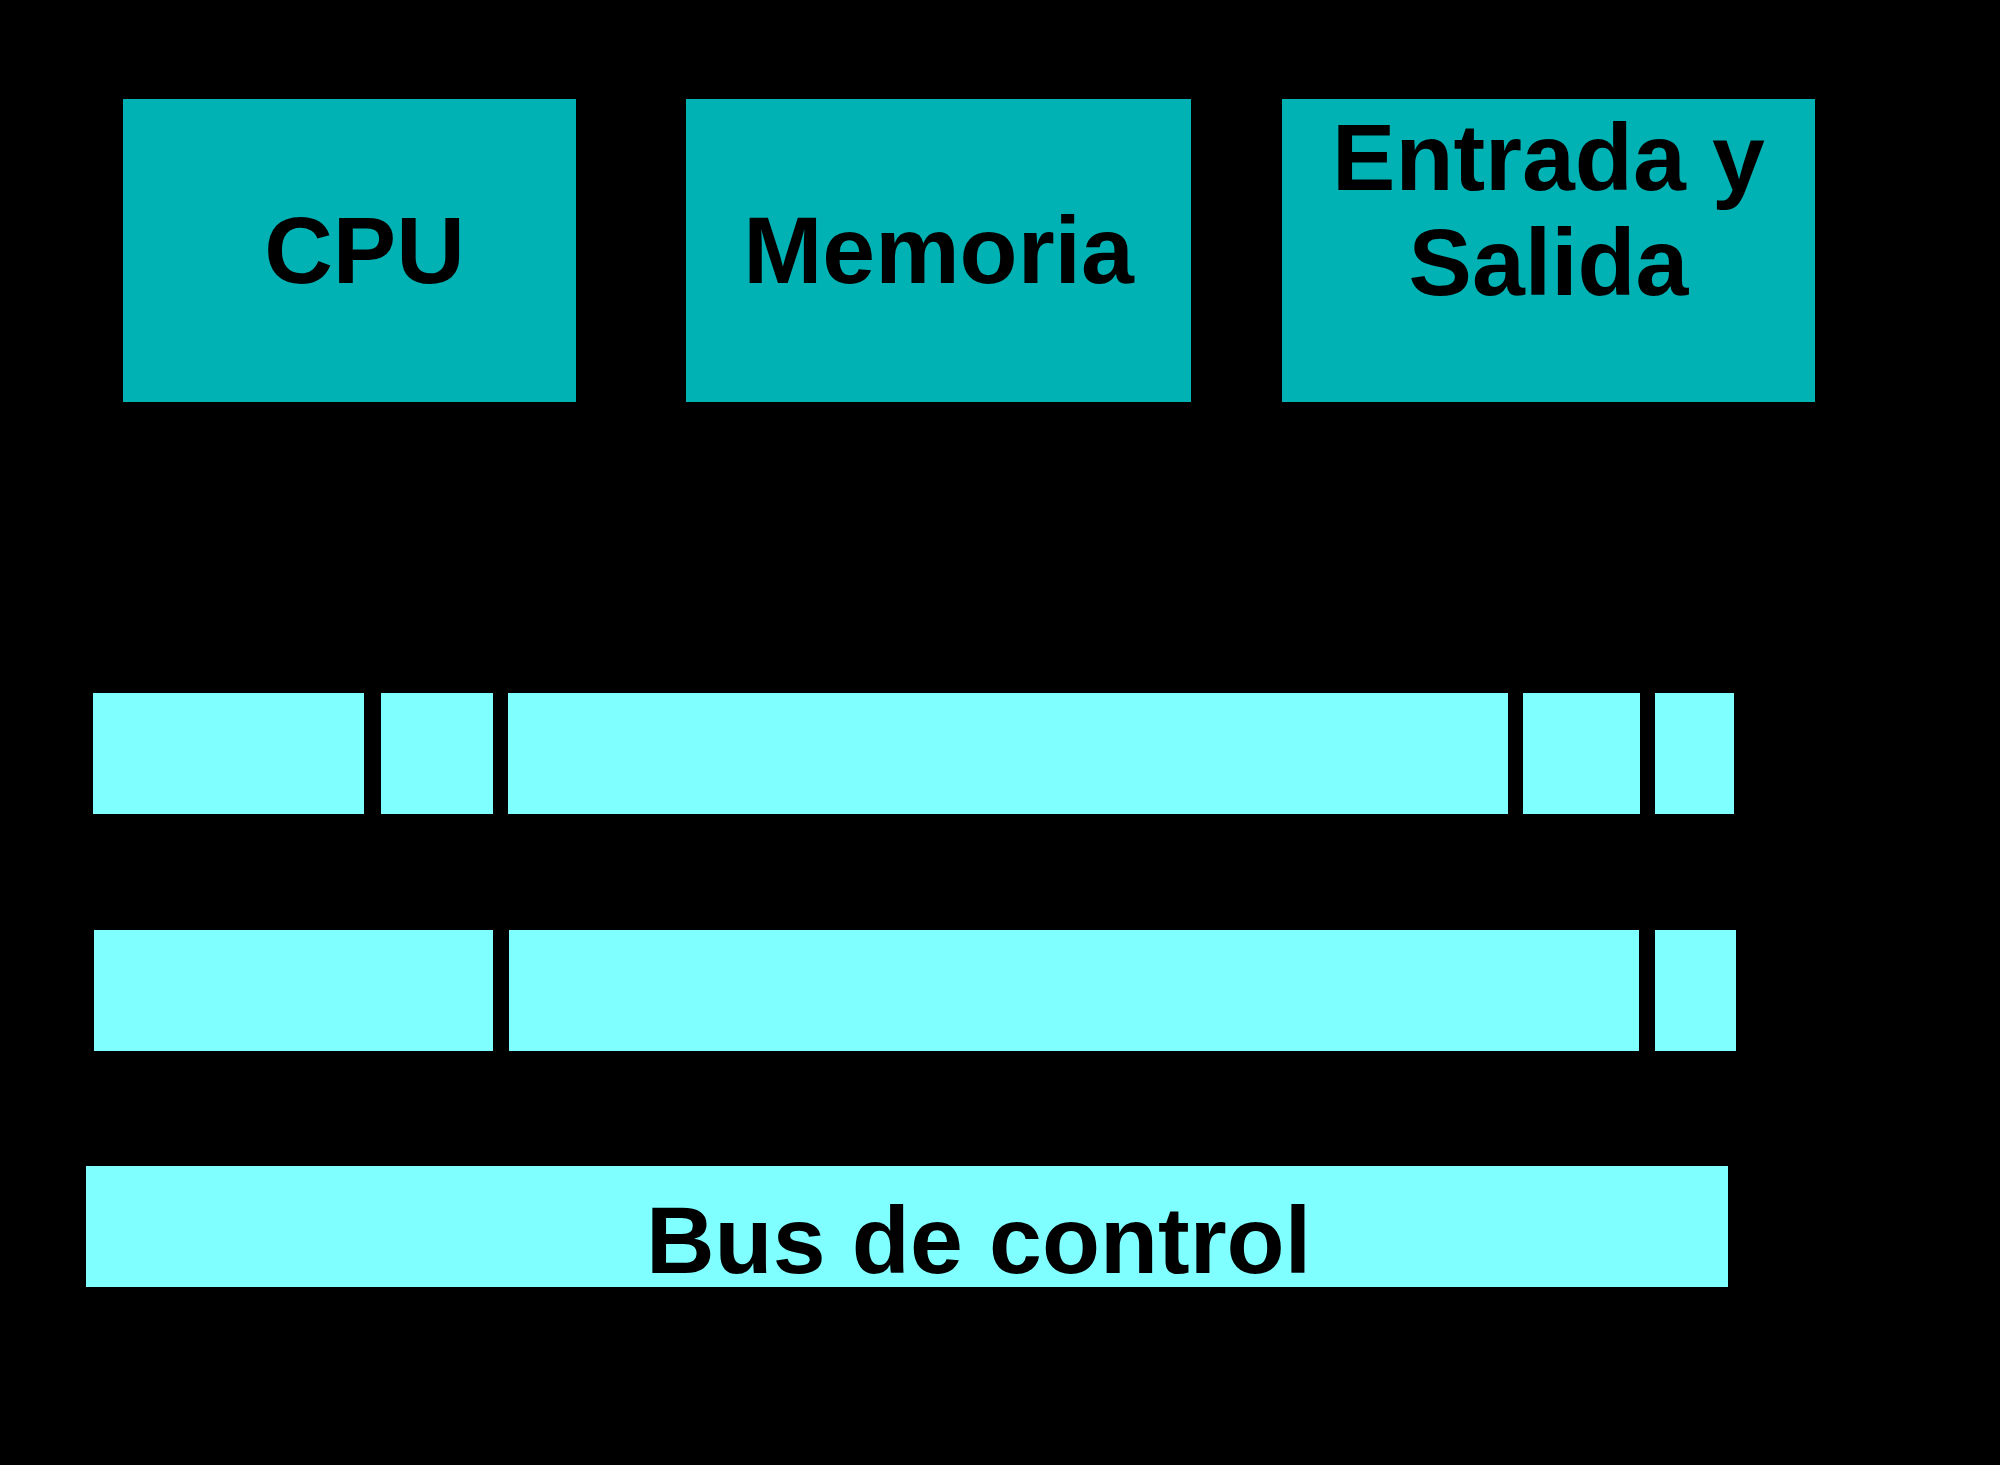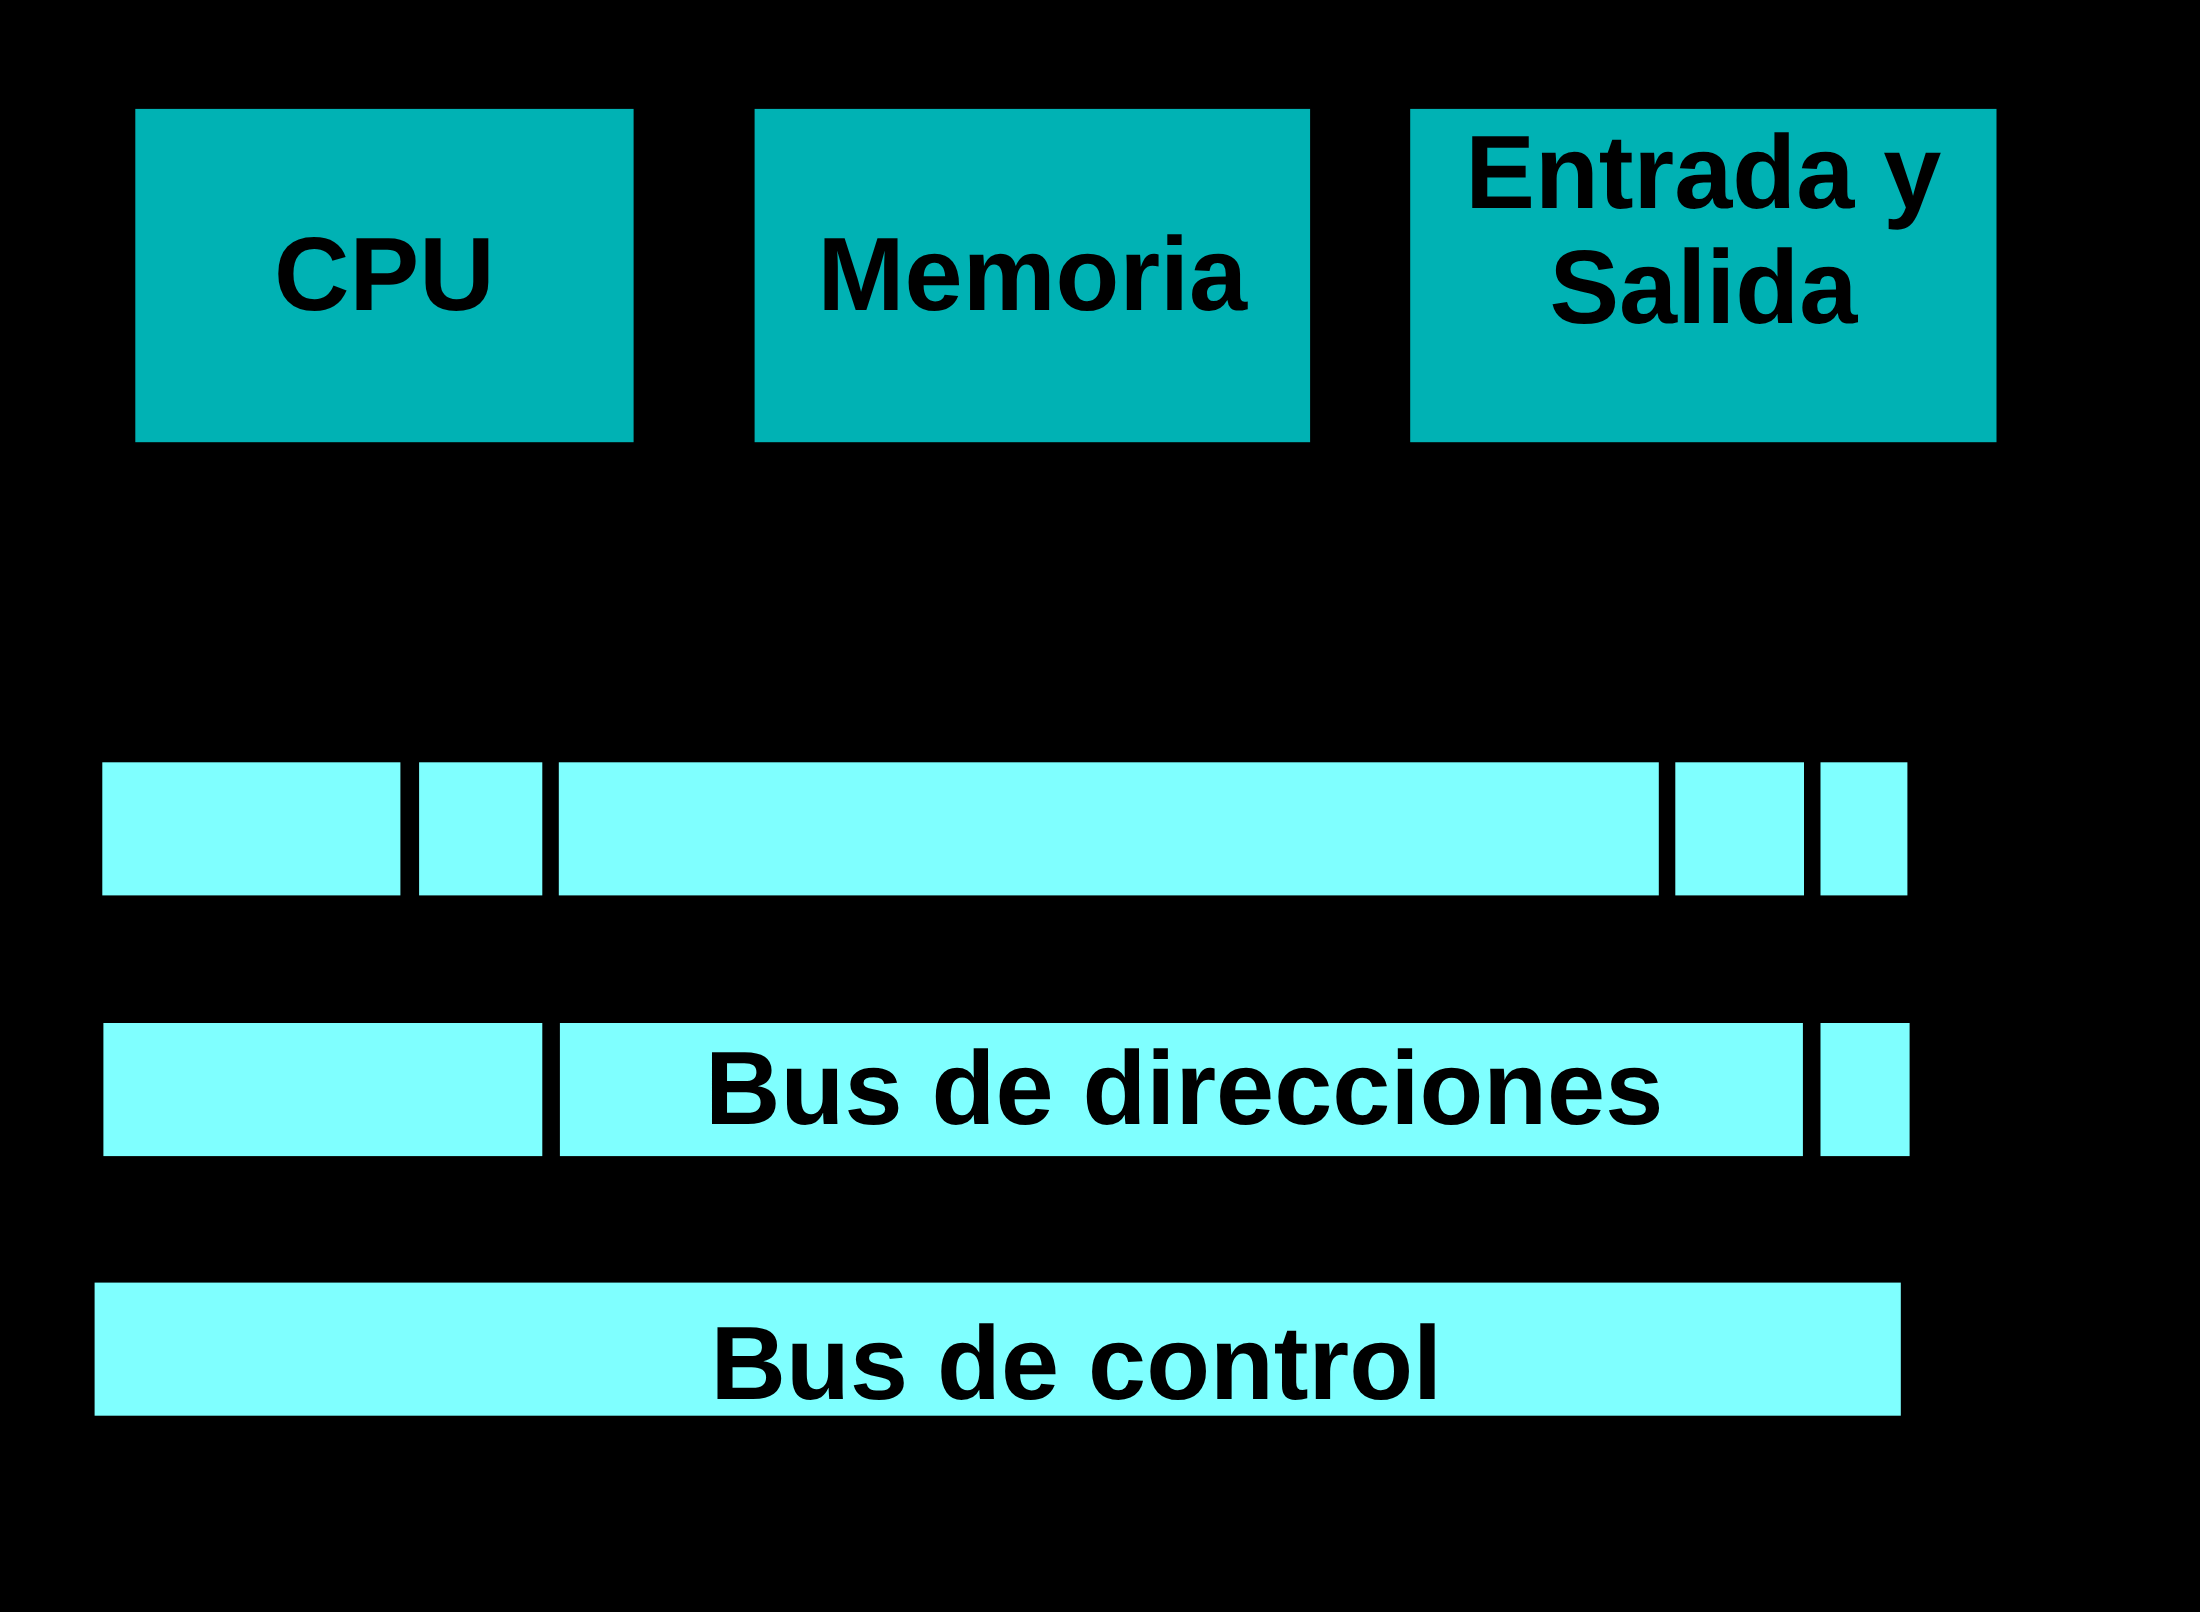--- a/index.html
+++ b/index.html
@@ -36,29 +36,28 @@
     justify-content: flex-start;
     text-align: left;
     white-space: nowrap;
   }
 </style>
 </head>
 <body>
 
 <div id="canvas" style="background: rgb(0, 0, 0);">
 
-  <div class="label" style="left: 123px; top: 99px; width: 453px; height: 303px;">CPU</div>
+  <div class="label" style="left: 123px; top: 99px; width: 453px; height: 303px; padding-left: 15px;">CPU</div>
 
   <div class="label" style="left: 686px; top: 99px; width: 505px; height: 303px;">Memoria</div>
 
   <div class="label" style="left: 1282px; top: 99px; width: 533px; height: 221px;">Entrada y
 Salida</div>
 
 
-  <div class="label bus-label" style="left: 641px; top: 930px; height: 121px;">Bus de direcciones</div>
 
   <div class="label bus-label" style="left: 646px; top: 1166px; height: 149px;">Bus de control</div>
 
 <div class="rect" style="left: 123px; top: 99px; width: 453px; height: 303px; background: rgb(0, 178, 180);"></div>
     <div class="rect" style="left: 686px; top: 99px; width: 505px; height: 303px; background: rgb(0, 178, 180);"></div>
     <div class="rect" style="left: 1282px; top: 99px; width: 533px; height: 303px; background: rgb(0, 178, 180);"></div>
     <div class="rect" style="left: 93px; top: 693px; width: 271px; height: 121px; background: rgb(127, 255, 255);"></div>
     <div class="rect" style="left: 381px; top: 693px; width: 112px; height: 121px; background: rgb(127, 255, 255);"></div>
     <div class="rect" style="left: 508px; top: 693px; width: 1000px; height: 121px; background: rgb(127, 255, 255);"></div>
     <div class="rect" style="left: 1523px; top: 693px; width: 117px; height: 121px; background: rgb(127, 255, 255);"></div>

